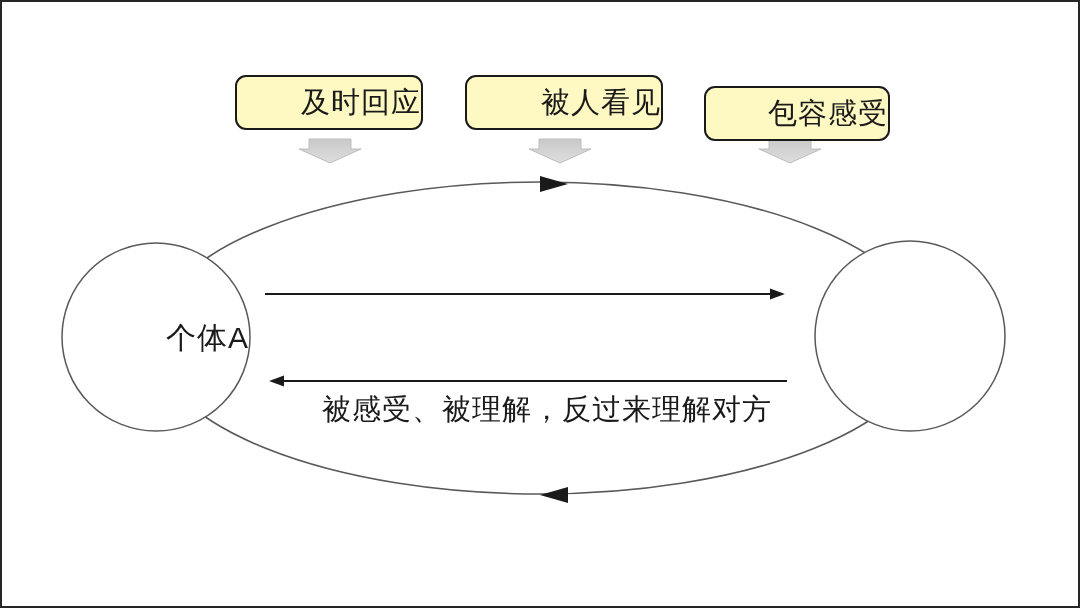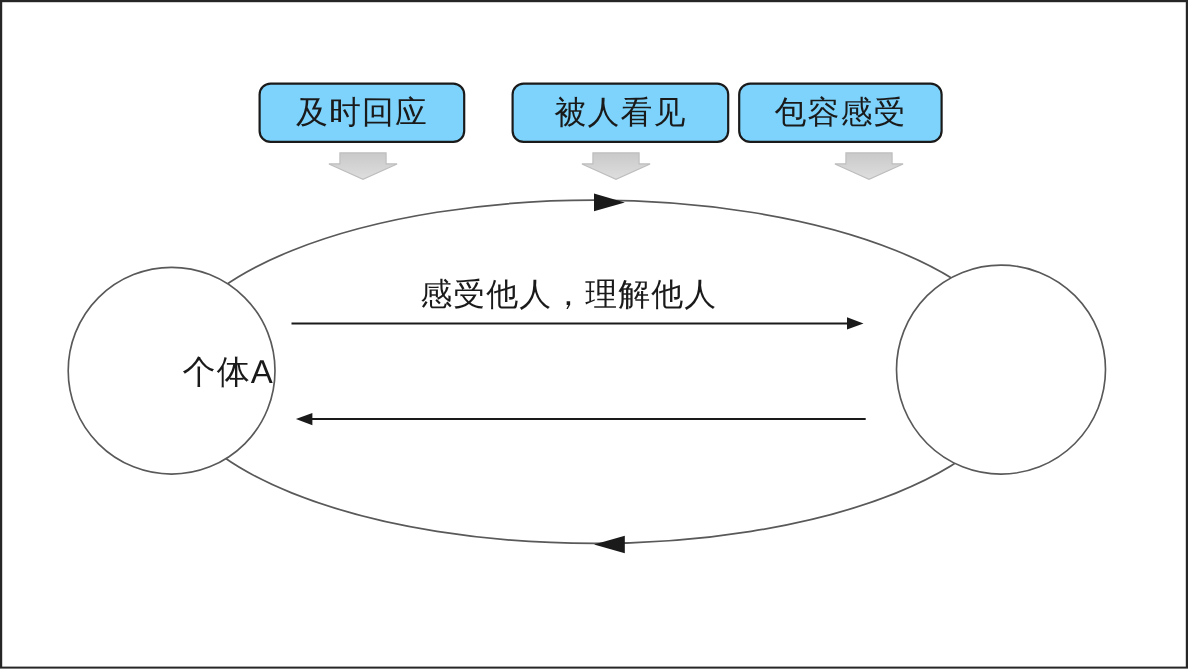--- a/index.html
+++ b/index.html
@@ -21,33 +21,33 @@
     position: absolute;
     left: 0; top: 0;
     width: 1076px;
     height: 604px;
   }
   .top-box {
     position: absolute;
     box-sizing: border-box;
     border: 2px solid #1a1a1a;
     border-radius: 11px;
-    background: #7dd3fc;
+    background: #fef9c3;
     display: flex;
     align-items: center;
-    justify-content: center;
+    justify-content: flex-end;
     font-size: 29px;
     color: #1a1a1a;
     letter-spacing: 1px;
     top: 73px;
     height: 55px;
   }
   .box-1 { left: 233px; width: 188px; }
   .box-2 { left: 463px; width: 198px; }
-  .box-3 { left: 669px; width: 186px; }
+  .box-3 { left: 702px; width: 186px; margin-top: 11px; }
   .node-label {
     position: absolute;
     width: 190px;
     text-align: center;
     font-size: 30px;
     color: #1a1a1a;
     letter-spacing: 1px;
   }
   .node-a { left: 57px;  top: 316px; text-align: right; }
   .node-b { left: 811px; top: 315px; }
@@ -101,15 +101,15 @@
   </div>
   <div class="top-box box-2">
     <span>被人看见</span>
   </div>
   <div class="top-box box-3">
     <span>包容感受</span>
   </div>
 
   <div class="node-label node-a">个体A</div>
 
-  <div class="flow-label flow-label-top">感受他人，理解他人</div>
+  <div class="flow-label flow-label-bottom">被感受、被理解，反过来理解对方</div>
 
 </div>
 
 </body></html>

